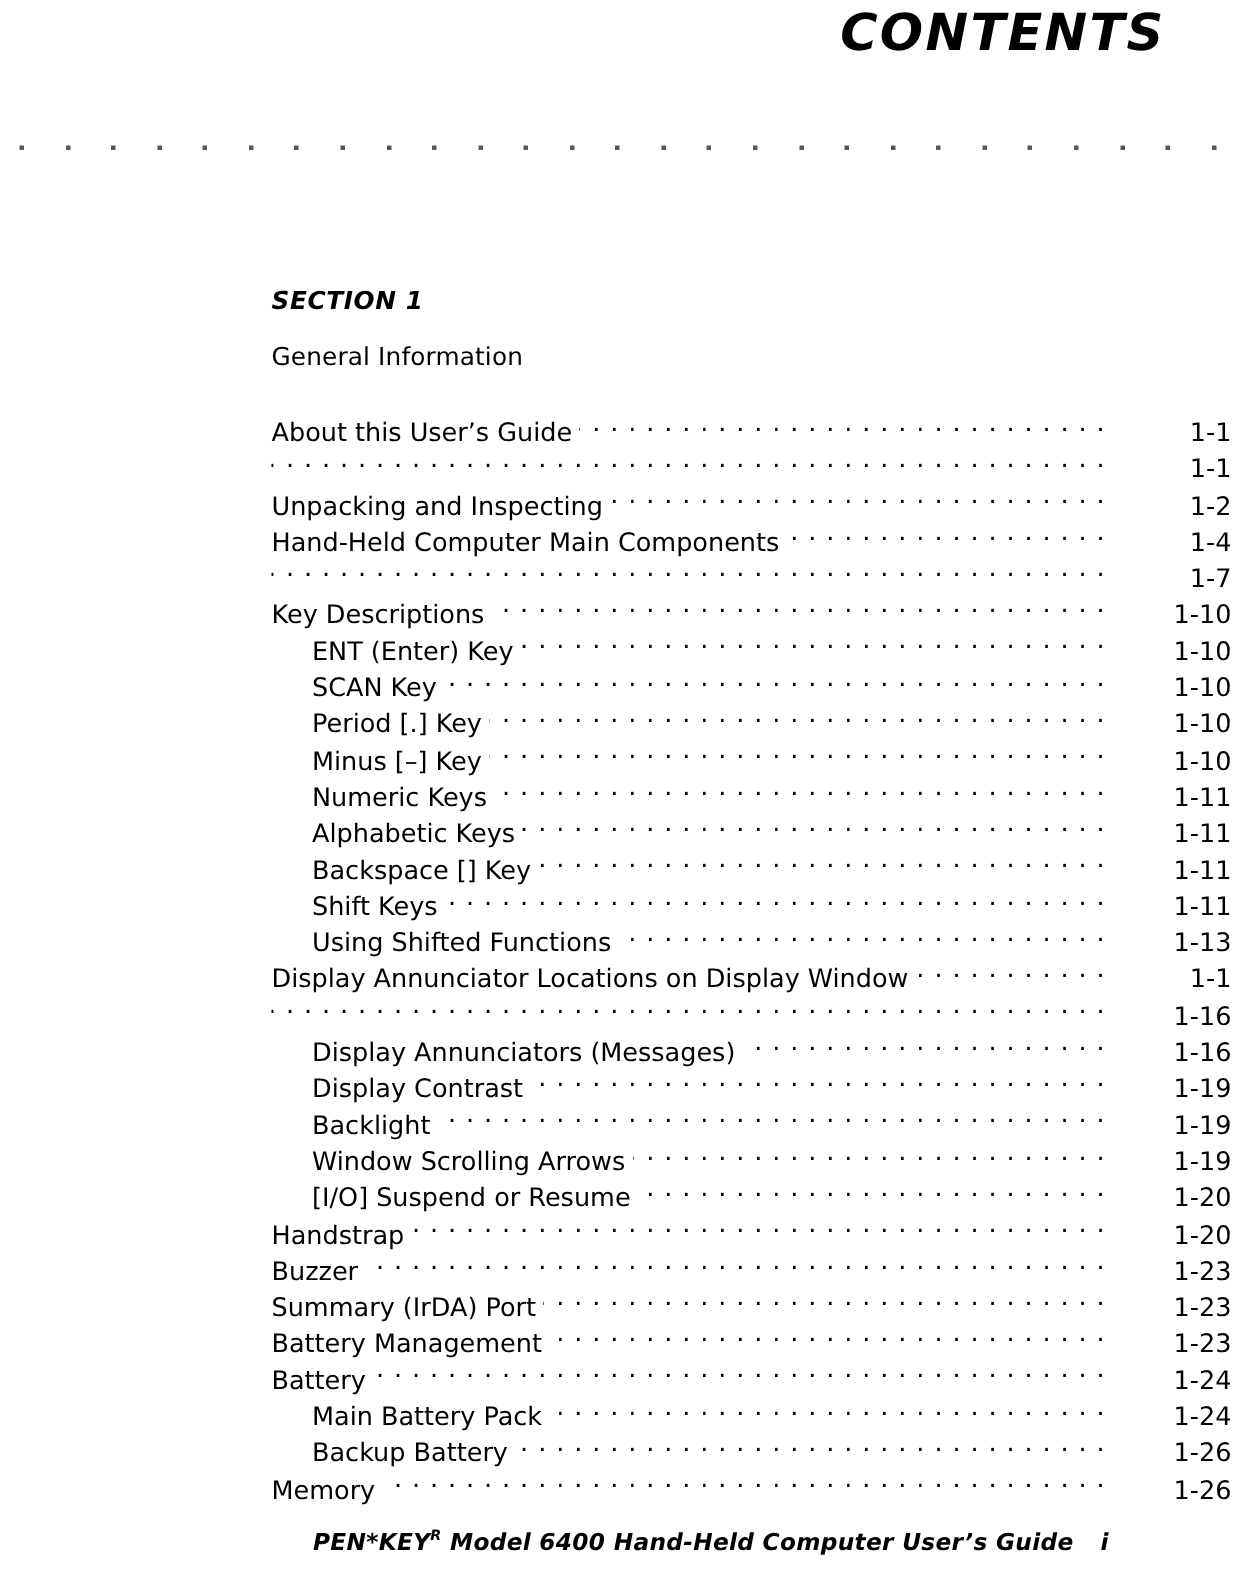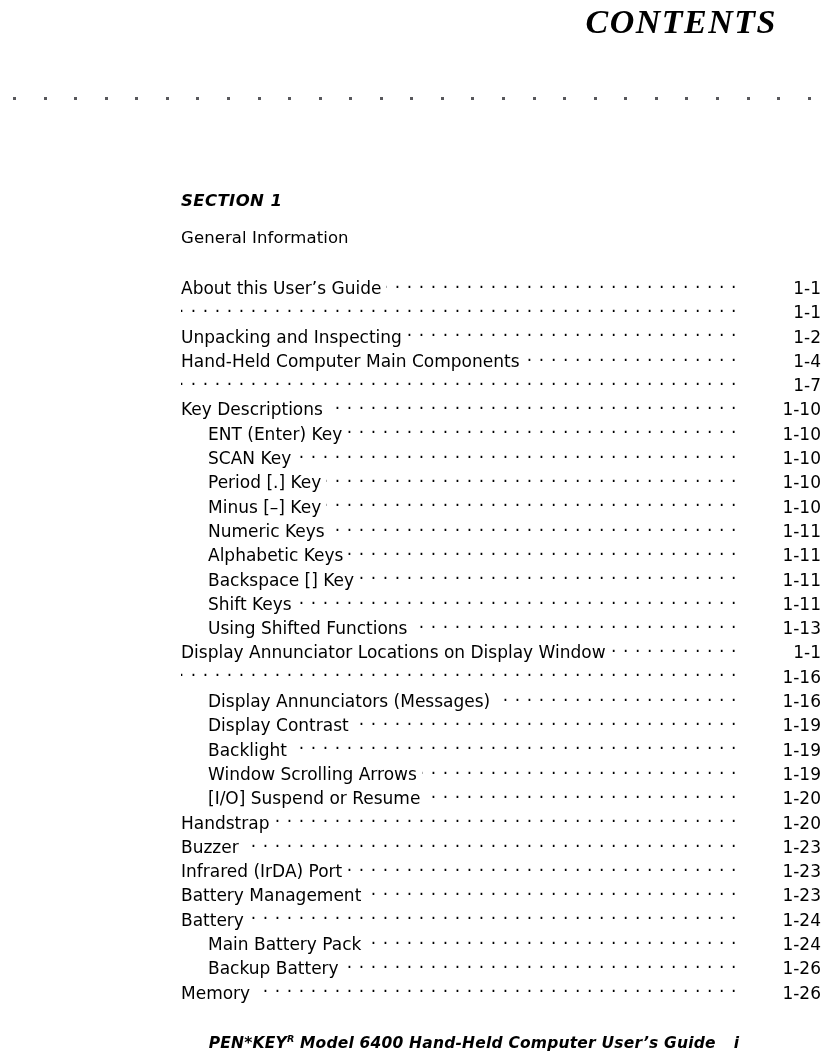--- a/index.html
+++ b/index.html
@@ -16,21 +16,20 @@
     overflow: hidden;
   }
 
   
   #page-header {
     position: absolute;
     top: 0px;
     left: 0px;
     width: 779px;
     height: 48px;
-    font-family: Liberation Serif, serif;
   }
   #contents-title {
     position: absolute;
     right: 2px;
     top: 2px;
     font-size: 34px;
     font-weight: 700;
     font-style: italic;
     letter-spacing: 1.5px;
     line-height: 40px;
@@ -119,21 +118,21 @@
     flex: 0 0 auto;
     width: 76px;
     text-align: right;
     padding-left: 8px;
   }
 
   
   #page-footer {
     position: absolute;
     left: 0px;
-    bottom: 0;
+    bottom: 15px;
     width: 743px;
     height: 26px;
     display: flex;
     justify-content: flex-end;
     align-items: baseline;
     padding-right: 4px;
     box-sizing: border-box;
   }
   #footer-doc-title {
     font-size: 15.5px;
@@ -307,21 +306,21 @@
         <span class="toc-entry-title">Handstrap</span>
         <span class="toc-leader"></span>
         <span class="toc-page">1-20</span>
       </li>
       <li class="toc-entry level-1">
         <span class="toc-entry-title">Buzzer</span>
         <span class="toc-leader"></span>
         <span class="toc-page">1-23</span>
       </li>
       <li class="toc-entry level-1">
-        <span class="toc-entry-title">Infrared (IrDA) Port</span>
+        <span class="toc-entry-title">Summary (IrDA) Port</span>
         <span class="toc-leader"></span>
         <span class="toc-page">1-23</span>
       </li>
       <li class="toc-entry level-1">
         <span class="toc-entry-title">Battery Management</span>
         <span class="toc-leader"></span>
         <span class="toc-page">1-23</span>
       </li>
       <li class="toc-entry level-1">
         <span class="toc-entry-title">Battery</span>

